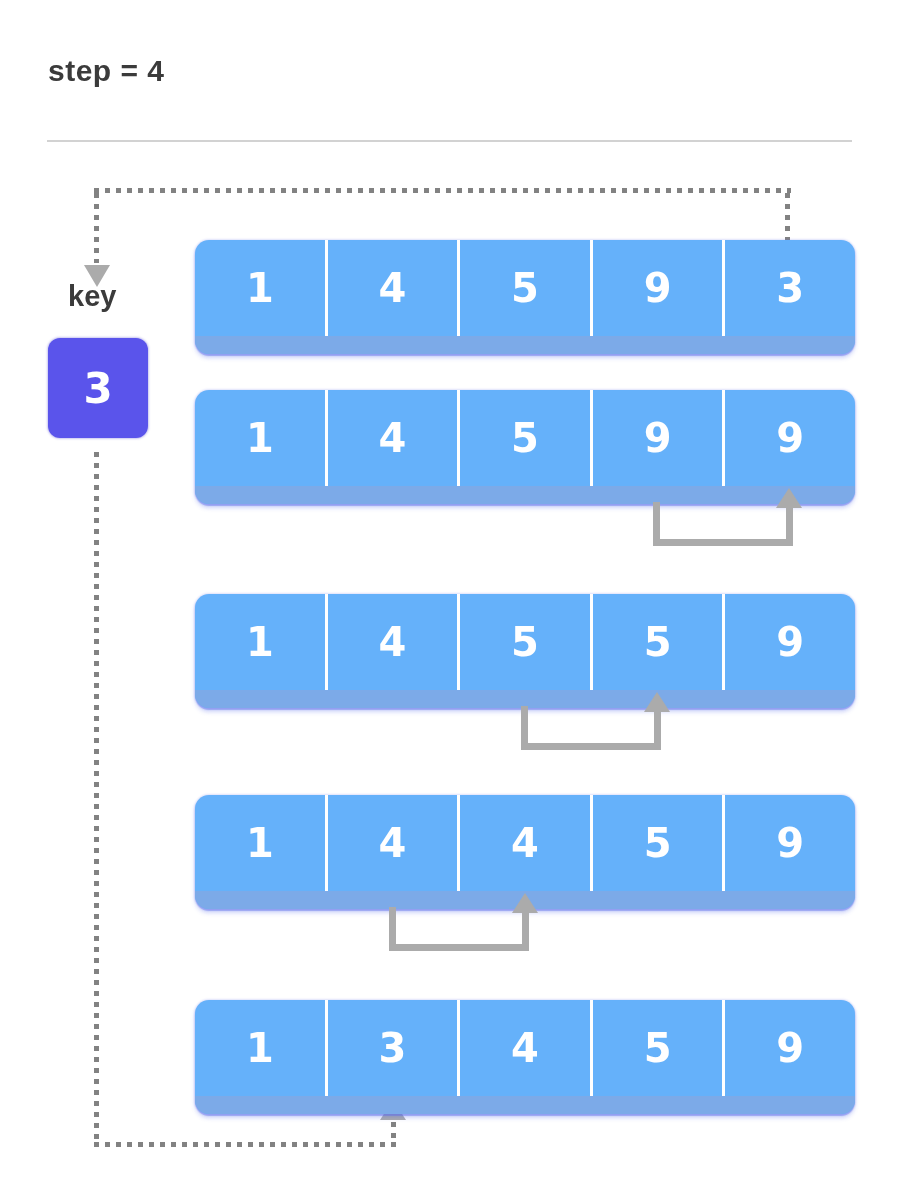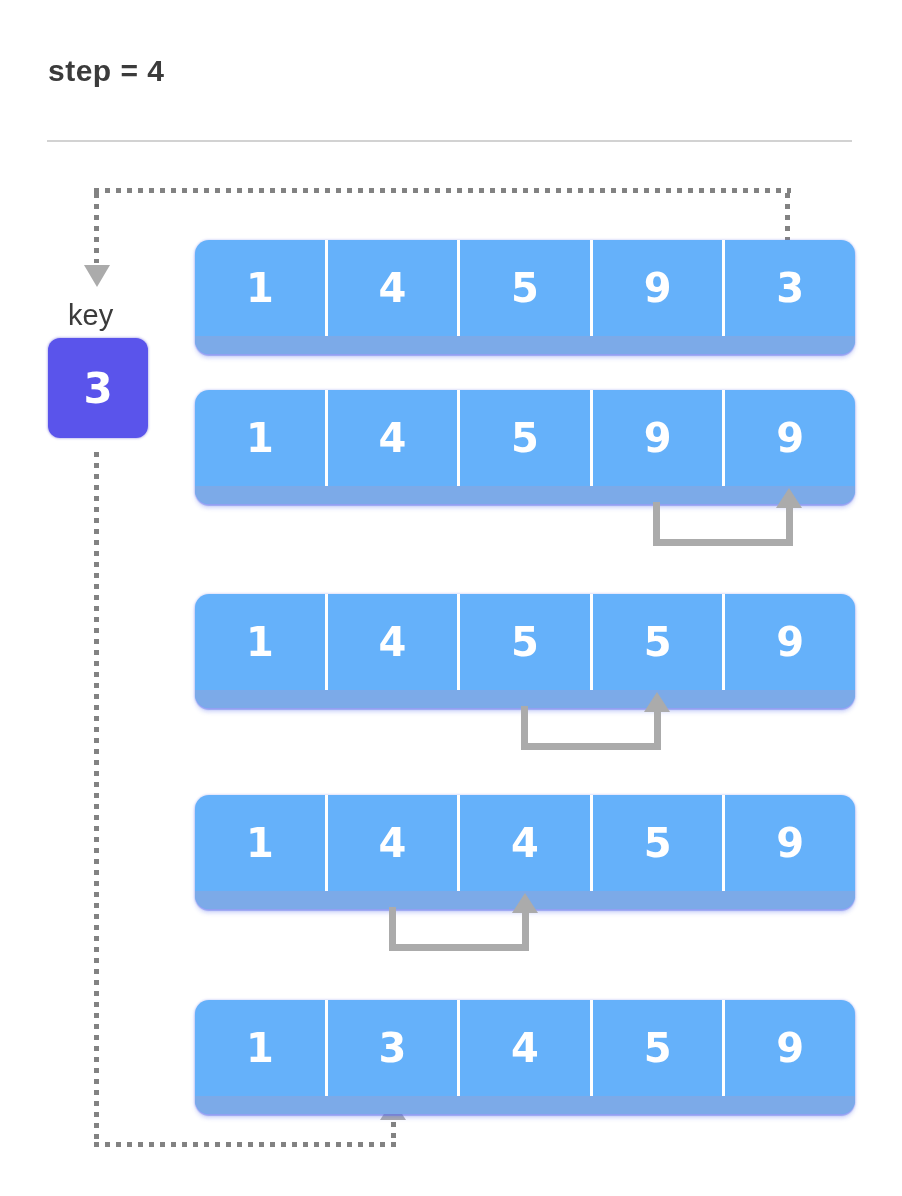--- a/index.html
+++ b/index.html
@@ -10,22 +10,22 @@
   .title{
     position:absolute;left:48px;top:54px;
     font-size:30px;font-weight:700;color:var(--text-dark,#3b3b3b);letter-spacing:.5px;
   }
   .divider{
     position:absolute;left:47px;top:140px;width:805px;height:2px;
     background:var(--divider,#d2d2d2);
   }
   
   .key-label{
-    position:absolute;left:68px;top:299px;
-    font-size:29px;font-weight:400;color:var(--text-dark,#3b3b3b);
+    position:absolute;left:68px;top:280px;
+    font-size:29px;font-weight:700;color:var(--text-dark,#3b3b3b);
   }
   .key-box{
     position:absolute;left:48px;top:338px;width:100px;height:100px;
     background:var(--key-fill,#5a54eb);border-radius:12px;
     display:flex;align-items:center;justify-content:center;
     box-shadow:0 0 2px 1px rgba(72,62,210,.30);
   }
   .key-box span{
     font-family:"DejaVu Sans","Liberation Sans",sans-serif;
     font-size:42px;font-weight:700;color:var(--cell-text,#ffffff);

